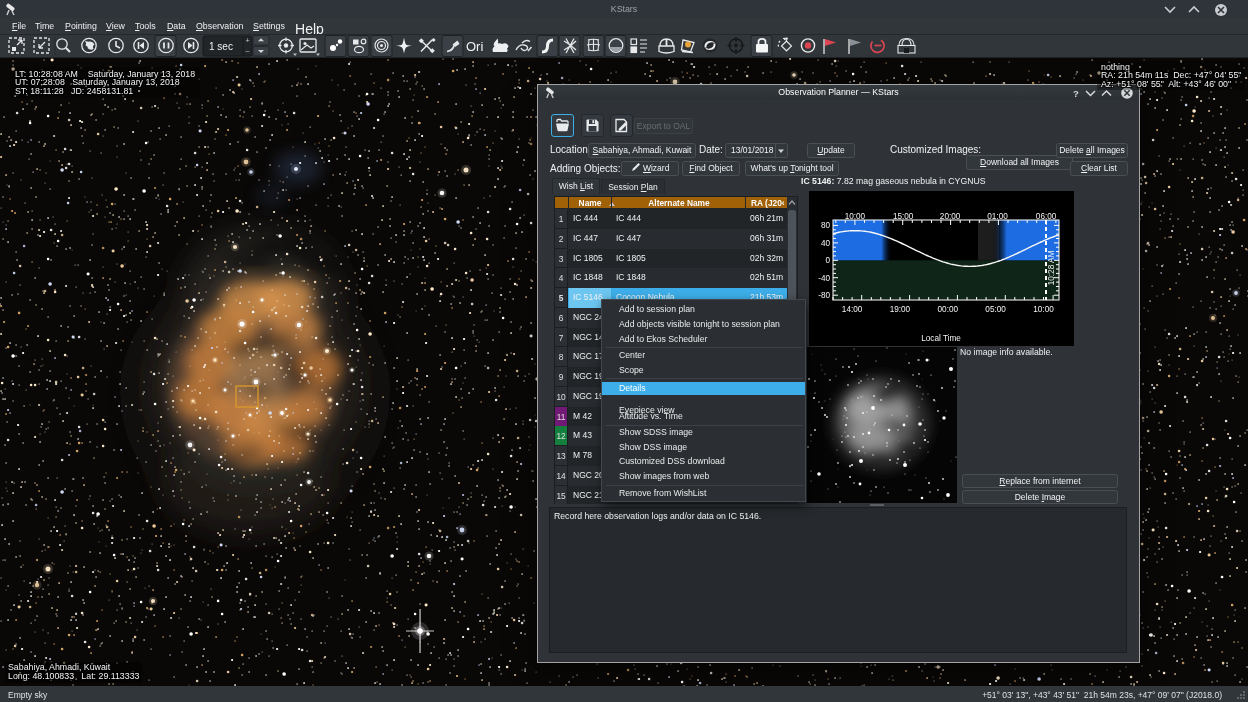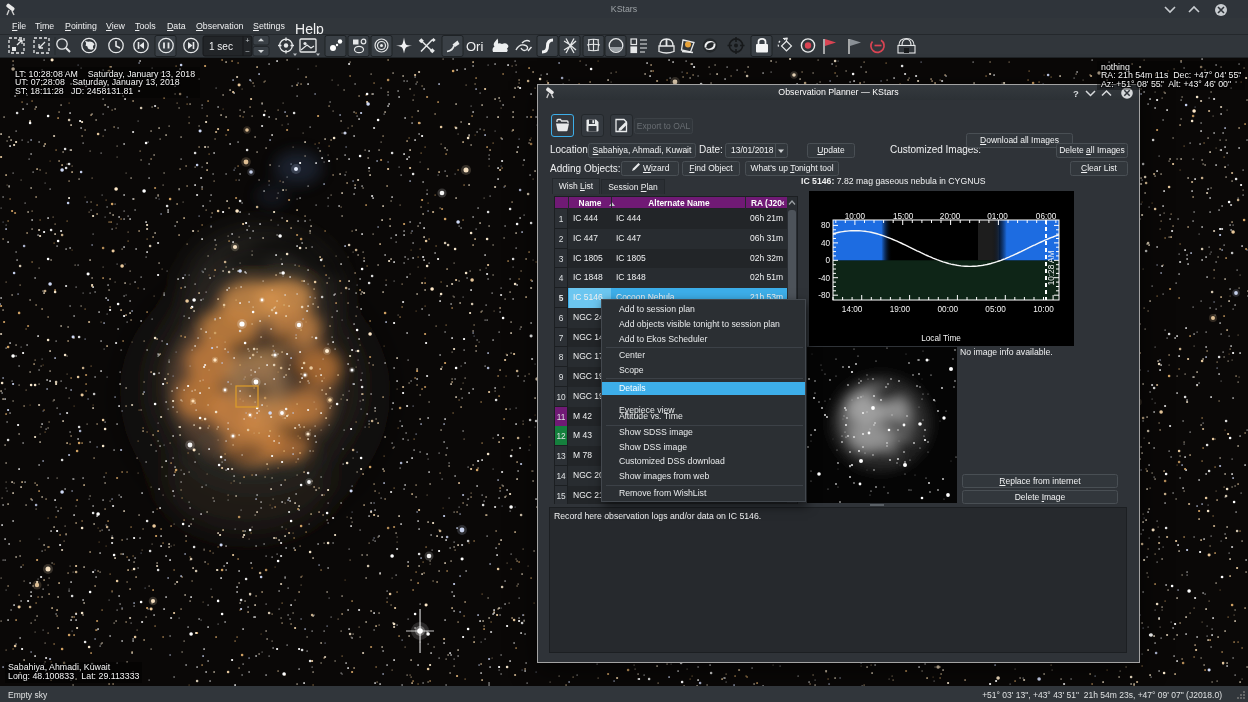--- a/index.html
+++ b/index.html
@@ -552,37 +552,37 @@
  <div class="btn" style="left:50px;top:58px;width:108px;height:15px;line-height:13px;"><u>S</u>abahiya, Ahmadi, Kuwait</div>
  <div class="lbl" style="left:161px;top:59px;">Date:</div>
  <div class="btn" style="left:187px;top:58px;width:63px;height:15px;line-height:13px;text-align:left;padding-left:5px;">13/01/2018
    <span style="position:absolute;right:0;top:0;width:12px;height:13px;border-left:1px solid #494f54;"></span>
    <svg style="position:absolute;right:2px;top:4px" width="8" height="6">
           <path d="M1 1.5 L7 1.5 L4 5 Z" fill="#cfd2d4"></path>
         </svg>
  </div>
  <div class="btn" style="left:269px;top:58px;width:48px;height:15px;line-height:13px;"><u>U</u>pdate</div>
  <div class="lbl" style="left:352px;top:59px;">Customized Images:</div>
- <div class="btn" style="left:428px;top:48px;width:107px;height:15px;line-height:13px;"><u>D</u>ownload all Images</div>
+ <div class="btn" style="left:428px;top:70px;width:107px;height:15px;line-height:13px;"><u>D</u>ownload all Images</div>
  <div class="btn" style="left:518px;top:58px;width:72px;height:15px;line-height:13px;">Delete <u>a</u>ll Images</div>
 
  <div class="lbl" style="left:12px;top:78px;">Adding Objects:</div>
  <div class="btn" style="left:83px;top:76px;width:58px;height:15px;line-height:13px;"><svg width="10" height="10" viewBox="0 0 10 10" style="vertical-align:-1px">
           <path d="M1 9 L2 6.5 L7.5 1 L9 2.5 L3.5 8 Z" fill="#e8eaeb"></path>
         </svg> <u>W</u>izard</div>
  <div class="btn" style="left:144px;top:76px;width:58px;height:15px;line-height:13px;"><u>F</u>ind Object</div>
  <div class="btn" style="left:207px;top:76px;width:94px;height:15px;line-height:13px;">What's up <u>T</u>onight tool</div>
  <div class="btn" style="left:532px;top:76px;width:58px;height:15px;line-height:13px;"><u>C</u>lear List</div>
 
  <div class="tab" style="left:14px;top:93px;width:48px;height:16px;background:#31363b;line-height:15px;">Wish <u>L</u>ist</div>
  <div class="tab" style="left:63px;top:94px;width:64px;height:15px;background:#2b2f34;line-height:14px;">Session <u>P</u>lan</div>
 
  <div class="abs" style="left:16px;top:111px;width:244px;height:308px;background:#232629;border:1px solid #1c1f22;">
 
-  <div class="abs" style="left:0;top:0;width:242px;height:12px;background:#701a75;border-bottom:1px solid #202327;">
+  <div class="abs" style="left:0;top:0;width:242px;height:12px;background:#a16207;border-bottom:1px solid #202327;">
     <div class="abs" style="left:14px;width:42px;text-align:center;top:1px;font-size:8.4px;font-weight:bold;color:#fcfcfc;">Name</div>
     <svg class="abs" style="left:53px;top:4px" width="8" height="6">
             <path d="M1 5 L4 1.2 L7 5 Z" fill="#c8ccd0"></path>
           </svg>
     <div class="abs" style="left:57px;width:134px;text-align:center;top:1px;font-size:8.4px;font-weight:bold;color:#fcfcfc;">Alternate Name</div>
     <div class="abs" style="left:196px;top:1px;font-size:8.4px;font-weight:bold;color:#fcfcfc;">RA (J20‹</div>
     <div class="abs" style="left:13px;top:0;width:1px;height:12px;background:#24282c;"></div>
     <div class="abs" style="left:56px;top:0;width:1px;height:12px;background:#24282c;"></div>
     <div class="abs" style="left:190px;top:0;width:1px;height:12px;background:#24282c;"></div>
   </div>

